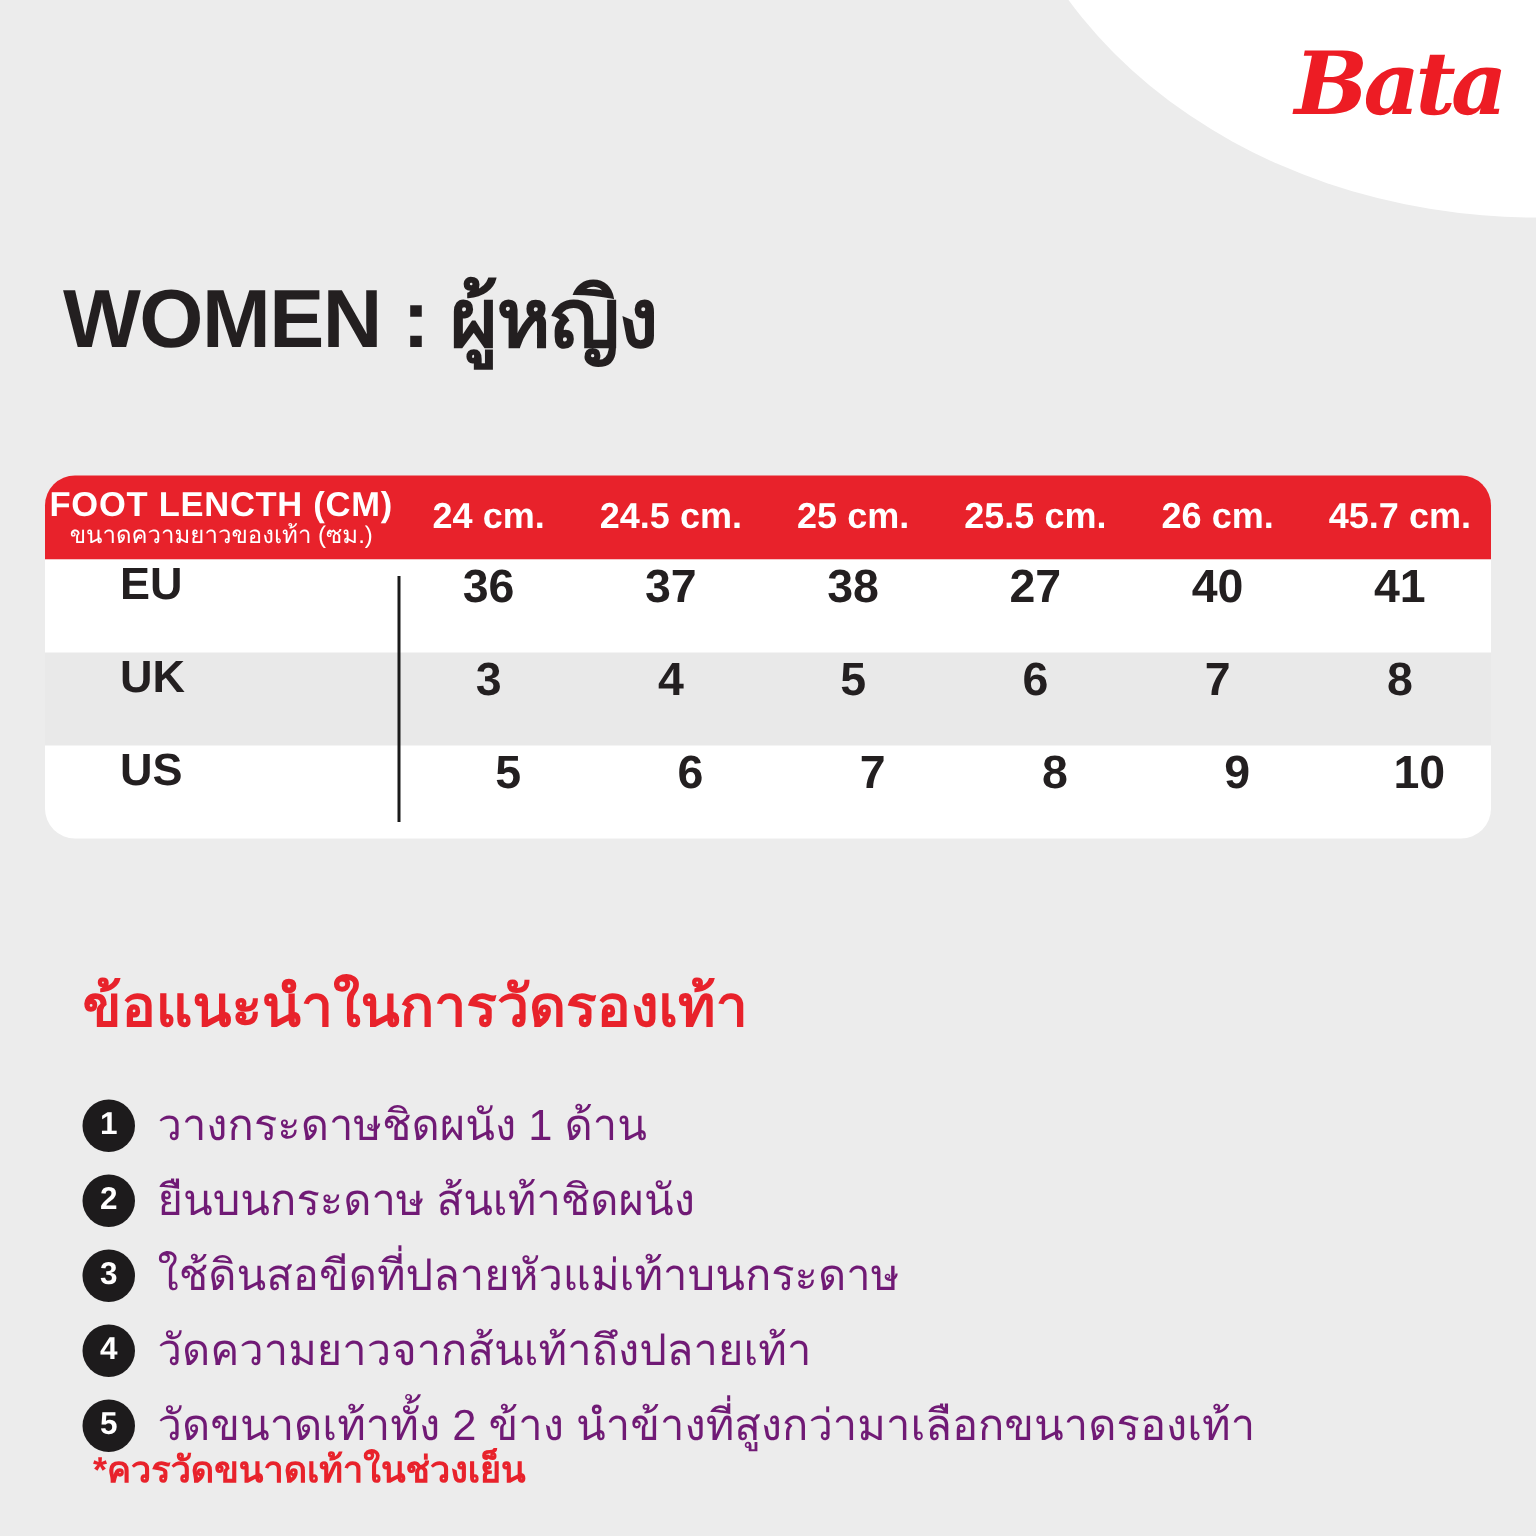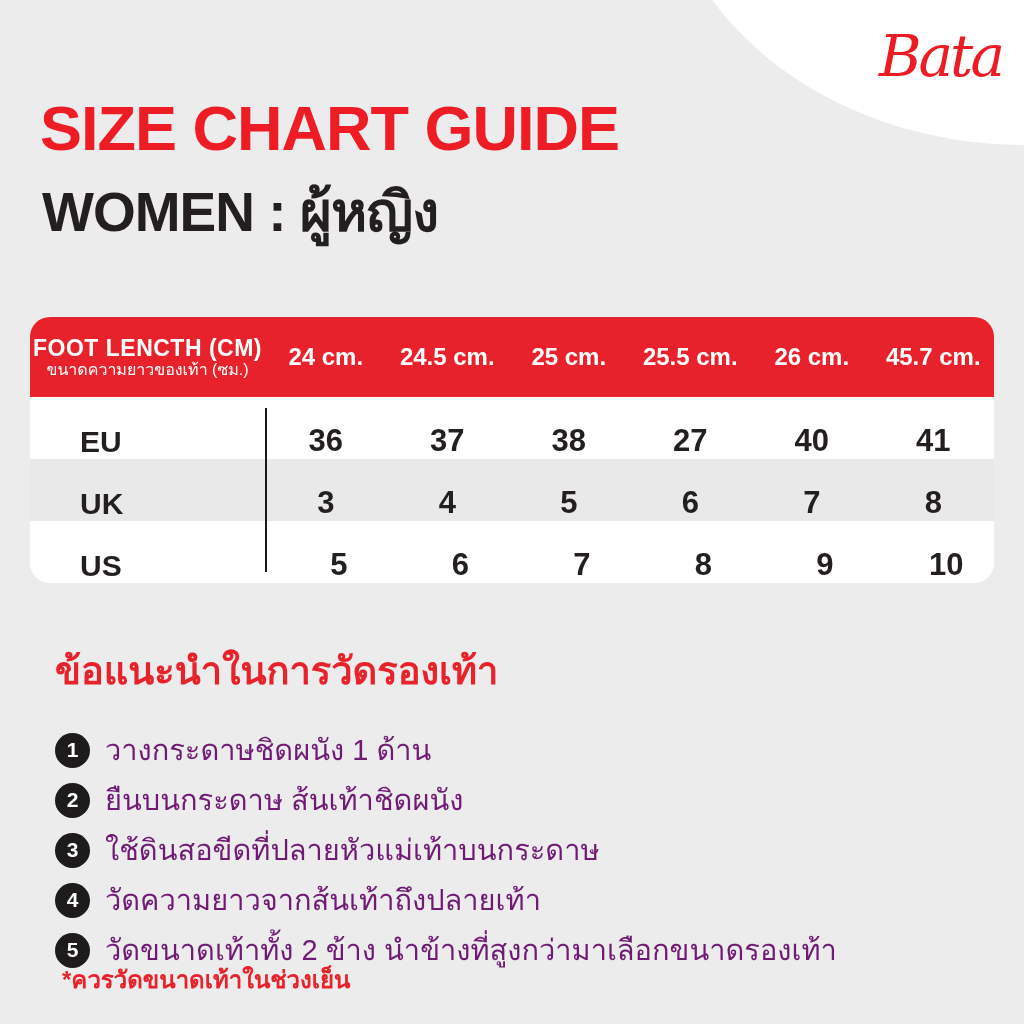--- a/index.html
+++ b/index.html
@@ -24,21 +24,21 @@
     background: #ffffff;
     border-radius: 50%;
   }
 
   .brand-logo {
     position: absolute;
     top: 22px;
     right: 22px;
     font-family: "DejaVu Serif", serif;
     font-style: italic;
-    font-weight: normal;
+    font-weight: bold;
     font-size: 58px;
     letter-spacing: -3px;
     color: #ed1c24;
   }
 
   .page-title {
     position: absolute;
     left: 40px;
     top: 92px;
     font-size: 63px;
@@ -59,21 +59,21 @@
 
   
   .size-table {
     position: absolute;
     left: 30px;
     top: 317px;
     width: 964px;
   }
   .table-head {
     display: flex;
-    height: 80px;
+    height: 56px;
     background: #e8222b;
     border-radius: 20px 20px 0 0;
     color: #ffffff;
     align-items: center;
   }
   .head-first {
     width: 235px;
     display: flex;
     flex-direction: column;
     justify-content: center;
@@ -89,21 +89,21 @@
     font-weight: bold;
   }
   .table-body {
     position: relative;
     background: #ffffff;
     border-radius: 0 0 20px 20px;
   }
   .table-row {
     display: flex;
     height: 62px;
-    align-items: flex-end;
+    align-items: flex-start;
   }
   .table-row.alt { background: #e9e9e9; }
   .table-row:last-child { border-radius: 0 0 20px 20px; gap: 26px; }
   .row-label {
     width: 235px;
     padding-left: 50px;
     font-size: 30px;
     font-weight: bold;
     color: #231f20;
   }
@@ -170,21 +170,20 @@
 </style>
 </head>
 <body>
 
 <div class="page">
 
   <div class="corner-blob"></div>
 
   <div class="brand-logo">Bata</div>
 
-  <div class="page-title">SIZE CHART GUIDE</div>
   <div class="page-subtitle">WOMEN : ผู้หญิง</div>
 
   <div class="size-table">
 
     <div class="table-head">
       <div class="head-first">
         <div class="t1">FOOT LENCTH (CM)</div>
         <div class="t2">ขนาดความยาวของเท้า (ซม.)</div>
       </div>
       <div class="head-col">24 cm.</div>

